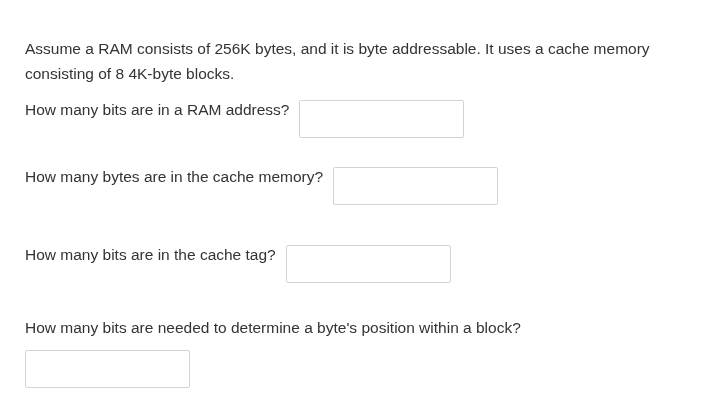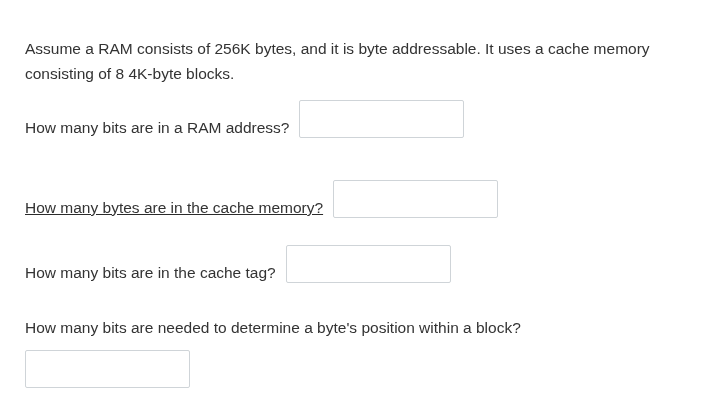--- a/index.html
+++ b/index.html
@@ -27,21 +27,21 @@
     left: 25px;
     top: 20px;
     width: 650px;
     font-size: 15.5px;
     line-height: 1.65;
     color: #333333;
   }
   .q-block {
     position: absolute;
     display: flex;
-    align-items: flex-end;
+    align-items: flex-start;
   }
   .q-text {
     font-size: 15.5px;
     color: #333333;
     white-space: nowrap;
     line-height: 1.3;
   }
   .answer-input {
     border: 1px solid #cfd4d8;
     background: #ffffff;
@@ -52,21 +52,21 @@
     font-family: "Liberation Sans", sans-serif;
     font-size: 14px;
     color: #333333;
     padding: 0 8px;
     outline: none;
   }
   
   #q1 { left: 25px; top: 100px; }
   #q1 .answer-input { margin-left: 10px; width: 165px; }
 
-  #q2 { left: 25px; top: 180px; text-decoration: underline; }
+  #q2 { left: 25px; top: 167px; }
   #q2 .answer-input { margin-left: 10px; width: 165px; }
 
   #q3 { left: 25px; top: 245px; }
   #q3 .answer-input { margin-left: 10px; width: 165px; }
 
   #q4 { left: 25px; top: 318px; display: block; }
   #q4 .answer-input { margin-top: 12px; display: block; width: 165px; }
 </style>
 </head>
 <body>

